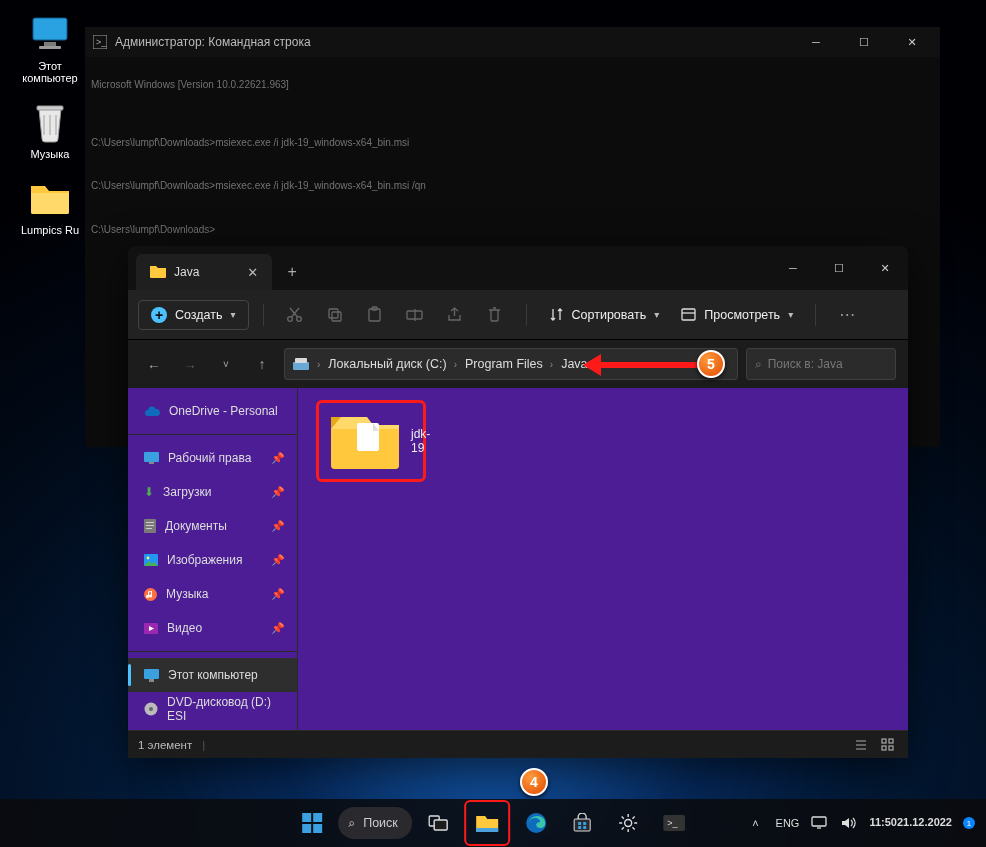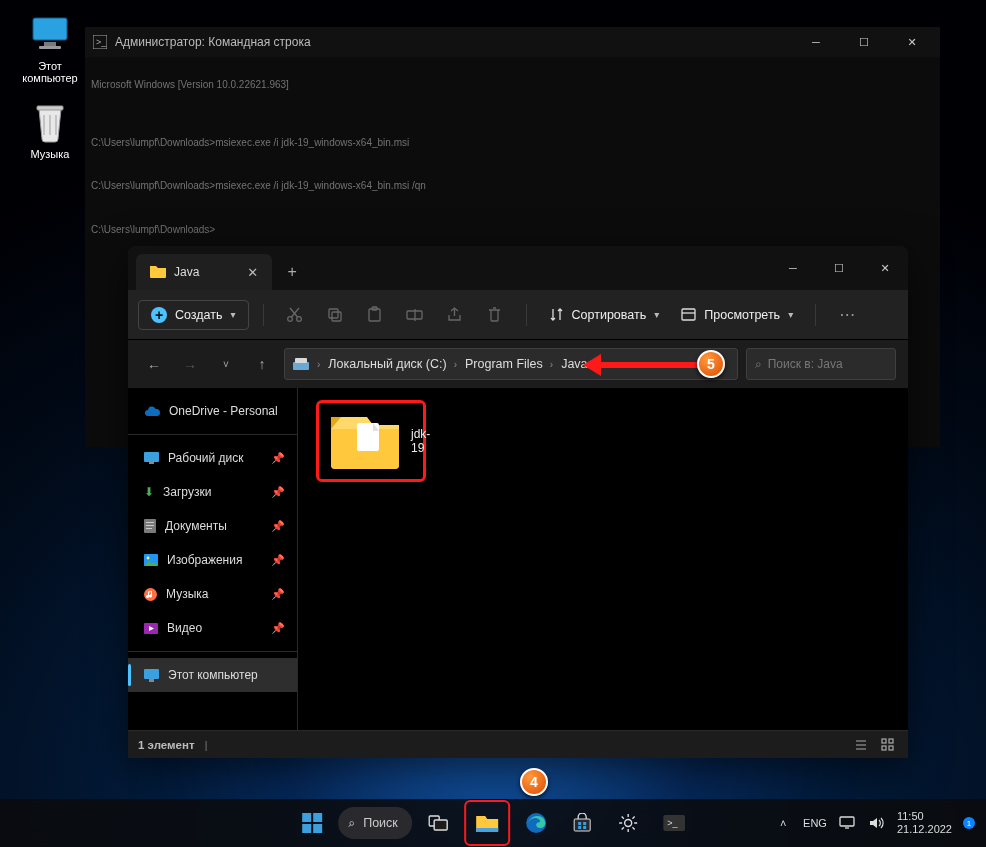--- a/index.html
+++ b/index.html
@@ -38,50 +38,50 @@
 .chev-down { font-size:10px; color:#bbb; }
 
 .ex-addr { height:48px; display:flex; align-items:center; gap:8px; padding:0 12px; background:#1c1c1c; }
 .nav-btn { width:28px; height:28px; display:flex; align-items:center; justify-content:center; color:#aaa; font-size:14px; }
 .nav-btn.dis { color:#555; }
 .breadcrumb { flex:1; height:32px; background:#2b2b2b; border:1px solid #3f3f3f; border-radius:3px; display:flex; align-items:center; gap:8px; padding:0 8px; font-size:12.5px; position:relative; }
 .breadcrumb .crumb { display:flex; align-items:center; gap:7px; color:#ddd; }
 .bc-sep { color:#888; font-size:10px; }
 .search { width:150px; height:32px; background:#2b2b2b; border:1px solid #3f3f3f; border-radius:3px; display:flex; align-items:center; gap:6px; padding:0 8px; font-size:12px; color:#777; }
 
-.ex-body { flex:1; display:flex; background:#000000; }
+.ex-body { flex:1; display:flex; background:#4c1d95; }
 .sidebar { width:170px; display:flex; flex-direction:column; border-right:1px solid #2a2a2a; padding-top:6px; }
 .sb-item { height:34px; display:flex; align-items:center; gap:9px; padding:0 12px 0 16px; font-size:12px; color:#ddd; cursor:default; }
 .sb-item .pin { margin-left:auto; color:#888; font-size:11px; }
 .sb-item.selected { background:#2e2e2e; position:relative; }
 .sb-item.selected::before { content:""; position:absolute; left:0; top:6px; bottom:6px; width:3px; background:#4cc2ff; border-radius:2px; }
 .sb-sep { height:1px; background:#2a2a2a; margin:6px 0; }
 
 .content { flex:1; padding:12px 18px; position:relative; }
 .folder-item { width:110px; display:flex; flex-direction:row; align-items:center; gap:8px; padding:8px; border:3px solid #ff1a1a; border-radius:6px; }
 .folder-big { width:76px; height:60px; }
 .folder-name { font-size:12px; color:#eee; }
 
-.status { height:28px; border-top:1px solid #2a2a2a; display:flex; align-items:center; padding:0 10px; font-size:11.5px; color:#bbb;font-weight:bold; }
+.status { height:28px; border-top:1px solid #2a2a2a; display:flex; align-items:center; padding:0 10px; font-size:11.5px; color:#bbb; }
 .status .spacer { flex:1; }
 .view-ic { width:22px; height:22px; display:flex; align-items:center; justify-content:center; color:#aaa; margin-left:4px; }
 
 
 .callout { position:absolute; width:28px; height:28px; border-radius:50%; background:radial-gradient(circle at 35% 30%, #ff9a3c, #e04a00); border:2px solid #fff; color:#fff; font-weight:bold; display:flex; align-items:center; justify-content:center; font-size:14px; box-shadow:0 2px 4px rgba(0,0,0,.7); }
 .arrow5 { position:absolute; height:6px; }
 .arrow5 .shaft { height:6px; background:#ff1a1a; border-radius:3px; }
 .arrow5-head { position:absolute; width:0; height:0; border-top:11px solid transparent; border-bottom:11px solid transparent; border-right:18px solid #ff1a1a; }
 
 
 .taskbar { position:absolute; bottom:0; left:0; right:0; height:48px; background:rgba(10,10,12,0.85); backdrop-filter:blur(10px); display:flex; align-items:center; padding:0 10px; gap:4px; }
 .taskbar .center { position:absolute; left:50%; transform:translateX(-50%); display:flex; align-items:center; gap:6px; }
 .tb-item { width:40px; height:40px; display:flex; align-items:center; justify-content:center; border-radius:4px; }
 .tb-search { height:32px; background:#2a2a2e; border-radius:16px; display:flex; align-items:center; gap:8px; padding:0 14px 0 10px; color:#ccc; font-size:12.5px; }
 .tb-right { position:absolute; right:8px; display:flex; align-items:center; gap:10px; color:#ddd; font-size:11px; }
-.tb-right .clock { display:flex; flex-direction:column; align-items:flex-start; line-height:1.2; }
+.tb-right .clock { display:flex; flex-direction:row; align-items:center; line-height:1.2;font-weight:bold; }
 .tb-ic { width:20px; height:20px; display:flex; align-items:center; justify-content:center; }
 .tb-highlight { border:2px solid #ff1a1a; border-radius:6px; padding:1px; }
 .tb-dot { position:absolute; right:3px; top:50%; width:12px; height:12px; border-radius:50%; background:#0a84ff; transform:translateY(-50%); font-size:8px; color:#fff; display:flex; align-items:center; justify-content:center; }
 
 svg { display:block; }
 </style>
 </head>
 <body>
 
 <div class="desktop">
@@ -101,20 +101,29 @@
     </div>
     <div class="desk-icon">
       <div class="ic">
         <svg width="34" height="40" viewBox="0 0 34 40">
             <path d="M6 6h22l-3 30a3 3 0 0 1-3 3H12a3 3 0 0 1-3-3z" fill="#e8e8e8" stroke="#999"></path>
             <rect x="4" y="3" width="26" height="4" rx="1" fill="#ccc" stroke="#999"></rect>
             <path d="M11 12v20M17 12v20M23 12v20" stroke="#aaa" stroke-width="1.2"></path>
           </svg>
       </div>
       <span>Музыка</span>
+    </div>
+    <div class="desk-icon">
+      <div class="ic">
+        <svg width="42" height="34" viewBox="0 0 42 34">
+            <path d="M2 4h14l4 5h20v21a2 2 0 0 1-2 2H4a2 2 0 0 1-2-2z" fill="#ffc83d"></path>
+            <path d="M2 11h38v19a2 2 0 0 1-2 2H4a2 2 0 0 1-2-2z" fill="#ffda6b"></path>
+          </svg>
+      </div>
+      <span>Lumpics Ru</span>
     </div>
   </div>
 
   <div class="cmd-window">
     <div class="cmd-title">
       <span>
           <svg width="14" height="14" viewBox="0 0 14 14">
             <rect x="0" y="0" width="14" height="14" fill="none" stroke="#aaa"></rect>
             <text x="3" y="10" font-size="9" fill="#aaa" font-family="monospace">&gt;_</text>
           </svg>
@@ -274,21 +283,21 @@
           <span>OneDrive - Personal</span>
         </div>
         <div class="sb-sep"></div>
         <div class="sb-item">
           <span>
               <svg width="15" height="12" viewBox="0 0 15 12">
                 <rect x="0" y="0" width="15" height="10" rx="1" fill="#3aa0e0"></rect>
                 <rect x="5" y="10" width="5" height="2" fill="#888"></rect>
               </svg>
             </span>
-          <span>Рабочий диск</span>
+          <span>Рабочий права</span>
           <span class="pin">📌</span>
         </div>
         <div class="sb-item">
           <span style="color:#4caf50">⬇</span>
           <span>Загрузки</span>
           <span class="pin">📌</span>
         </div>
         <div class="sb-item">
           <span>
               <svg width="12" height="14" viewBox="0 0 12 14">
@@ -334,20 +343,29 @@
         </div>
         <div class="sb-sep"></div>
         <div class="sb-item selected">
           <span>
               <svg width="15" height="13" viewBox="0 0 15 13">
                 <rect x="0" y="0" width="15" height="10" rx="1" fill="#3aa0e0"></rect>
                 <rect x="5" y="10" width="5" height="3" fill="#888"></rect>
               </svg>
             </span>
           <span>Этот компьютер</span>
+        </div>
+        <div class="sb-item">
+          <span>
+              <svg width="14" height="14" viewBox="0 0 14 14">
+                <circle cx="7" cy="7" r="6.5" fill="#bbb"></circle>
+                <circle cx="7" cy="7" r="2" fill="#666"></circle>
+              </svg>
+            </span>
+          <span>DVD-дисковод (D:) ESI</span>
         </div>
       </div>
 
       <div class="content">
         <div class="folder-item">
           <div class="folder-big">
             <svg width="76" height="60" viewBox="0 0 76 60">
                 <path d="M4 6h26l6 8h36v40a4 4 0 0 1-4 4H8a4 4 0 0 1-4-4z" fill="#e6a817"></path>
                 <path d="M4 18h68v36a4 4 0 0 1-4 4H8a4 4 0 0 1-4-4z" fill="#ffc83d"></path>
                 <path d="M4 18L14 6h26l6 8h26v4z" fill="#ffda6b"></path>

